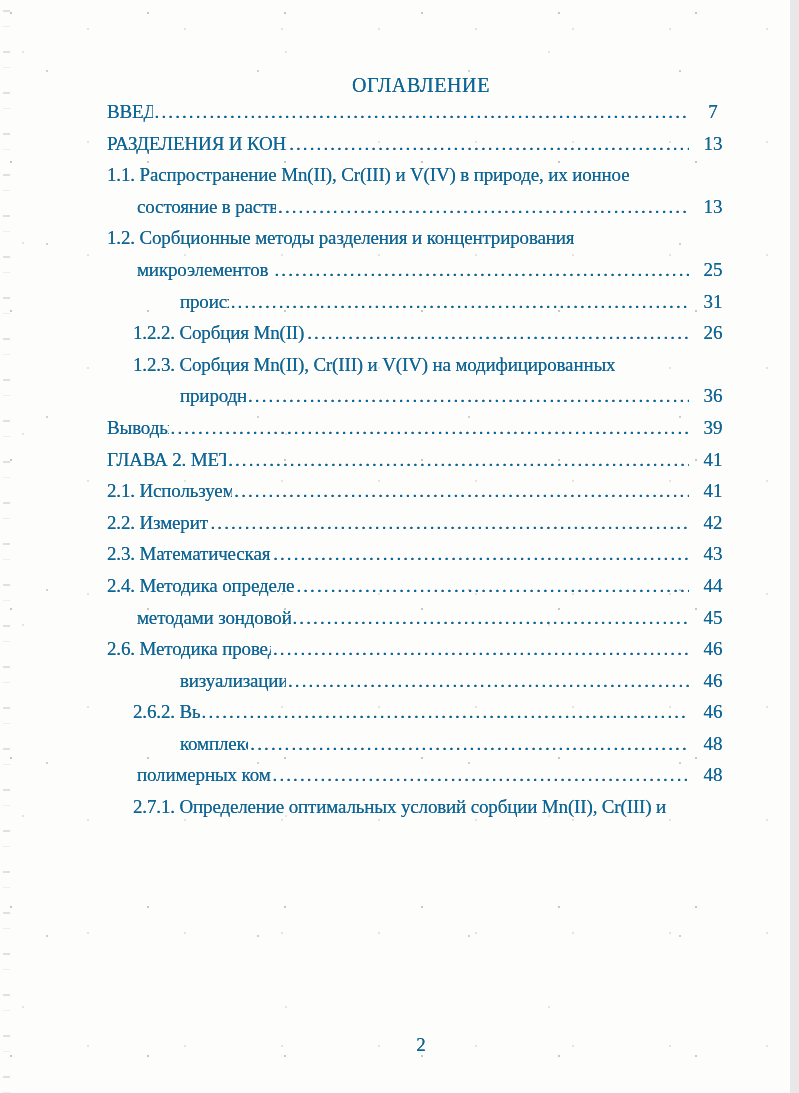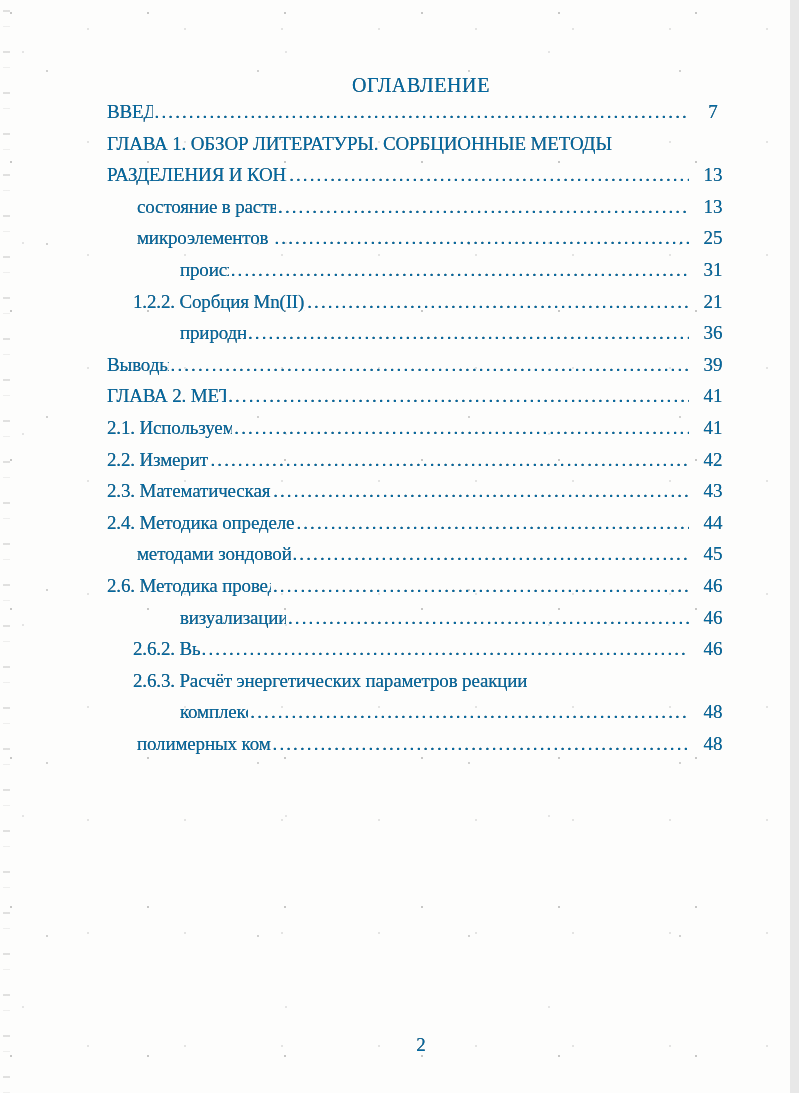--- a/index.html
+++ b/index.html
@@ -115,46 +115,52 @@
 
   <div class="title">ОГЛАВЛЕНИЕ</div>
 
   <div class="toc">
       <div class="row indent-0">
         <span class="t">ВВЕДЕНИЕ</span>
         <span class="leader"></span>
         <span class="pg">7</span>
       </div>
       <div class="row indent-0">
-        <span class="t">ГЛАВА 1. ОБЗОР ЛИТЕРАТУРЫ. СОРБЦИОННЫЕ МЕТОДЫ</span>
-      </div>
-      <div class="row indent-0">
         <span class="t">РАЗДЕЛЕНИЯ И КОНЦЕНТРИРОВАНИЯ Mn(II), Cr(III) И V(IV)</span>
         <span class="leader"></span>
         <span class="pg">13</span>
       </div>
+      <div class="row indent-0">
+        <span class="t">1.1. Распространение Mn(II), Cr(III) и V(IV) в природе, их ионное</span>
+      </div>
       <div class="row indent-1">
         <span class="t">состояние в растворах и воздействие на организм</span>
         <span class="leader"></span>
         <span class="pg">13</span>
       </div>
+      <div class="row indent-0">
+        <span class="t">1.2. Сорбционные методы разделения и концентрирования</span>
+      </div>
       <div class="row indent-1">
         <span class="t">микроэлементов в анализе природных объектов</span>
         <span class="leader"></span>
         <span class="pg">25</span>
       </div>
       <div class="row indent-3">
         <span class="t">происхождения</span>
         <span class="leader"></span>
         <span class="pg">31</span>
       </div>
       <div class="row indent-2">
         <span class="t">1.2.2. Сорбция Mn(II), Cr(III) и V(IV) на синтетических сорбентах</span>
         <span class="leader"></span>
-        <span class="pg">21</span>
+        <span class="pg">26</span>
+      </div>
+      <div class="row indent-2">
+        <span class="t">1.2.3. Сорбция Mn(II), Cr(III) и V(IV) на модифицированных</span>
       </div>
       <div class="row indent-3">
         <span class="t">природных сорбентах</span>
         <span class="leader"></span>
         <span class="pg">36</span>
       </div>
       <div class="row indent-0">
         <span class="t">Выводы к главе 1</span>
         <span class="leader"></span>
         <span class="pg">39</span>
@@ -197,29 +203,29 @@
       <div class="row indent-3">
         <span class="t">визуализации полученных результатов</span>
         <span class="leader"></span>
         <span class="pg">46</span>
       </div>
       <div class="row indent-2">
         <span class="t">2.6.2. Выбор метода</span>
         <span class="leader"></span>
         <span class="pg">46</span>
       </div>
-      <div class="row indent-2">
-        <span class="t">2.6.3. Расчёт энергетических параметров реакции</span>
-      </div>
       <div class="row indent-3">
         <span class="t">комплексообразования</span>
         <span class="leader"></span>
         <span class="pg">48</span>
       </div>
       <div class="row indent-1">
         <span class="t">полимерных комплексообразующих сорбентов</span>
         <span class="leader"></span>
         <span class="pg">48</span>
+      </div>
+      <div class="row indent-2">
+        <span class="t">2.7.1. Определение оптимальных условий сорбции Mn(II), Cr(III) и</span>
       </div>
     </div>
 
   <div class="footer">2</div>
 </div>
 
 </body></html>

